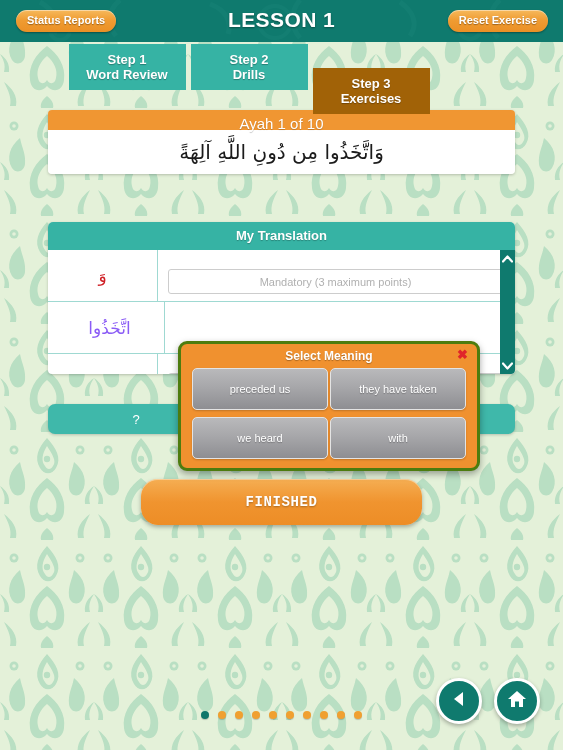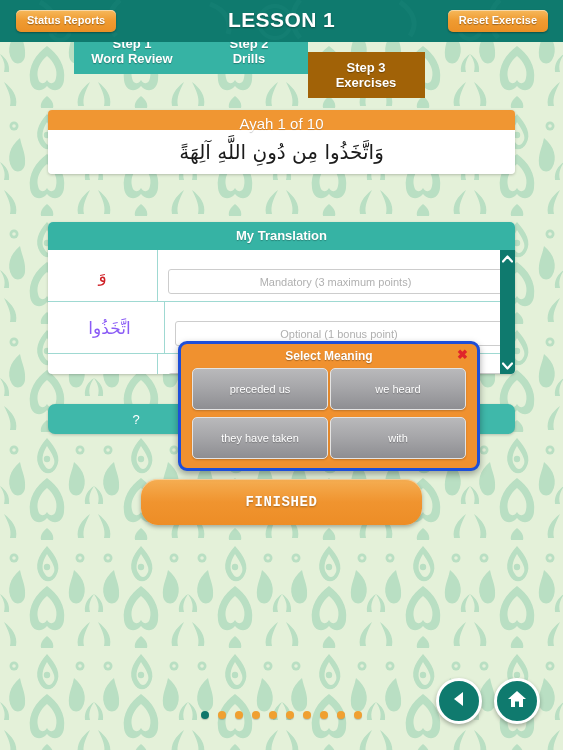--- a/index.html
+++ b/index.html
@@ -35,38 +35,38 @@
   #lesson-title {
     position: absolute; top: 0; left: 0; width: 563px;
     line-height: 40px; text-align: center;
     color: #ffffff; font-size: 21px; font-weight: bold;
     letter-spacing: .4px;
     text-shadow: 0 1px 2px rgba(0,0,0,.35);
   }
   .pill-btn {
     position: absolute; top: 10px;
     height: 22px; line-height: 21px;
-    border-radius: 5px;
+    border-radius: 11px;
     background: linear-gradient(to bottom, #f6b95c 0%, #ef9b31 48%, #eb9026 100%);
     color: #ffffff; font-size: 11px; font-weight: bold;
     text-align: center;
     text-shadow: 0 1px 1px rgba(0,0,0,.35);
     box-shadow: 0 1px 2px rgba(0,0,0,.35), inset 0 1px 0 rgba(255,255,255,.45);
     cursor: pointer;
     padding: 0 11px;
   }
   #btn-status-reports { left: 16px; }
   #btn-reset-exercise { right: 15px; }
 
   
   #tabbar {
-    position: absolute; top: 28px; left: 0;
+    position: absolute; top: 44px; left: 0;
     width: 498px; height: 46px;
     z-index: 9;
-    display: flex; justify-content: center; 
+    display: flex; justify-content: center; gap: 5px;
   }
   .tab {
     width: 117px; height: 46px;
     display: flex; flex-direction: column;
     align-items: center; justify-content: center;
     color: #ffffff; font-size: 13px; font-weight: bold;
     line-height: 15px; text-align: center;
     cursor: pointer;
     text-shadow: 0 1px 1px rgba(0,0,0,.3);
   }
@@ -154,21 +154,21 @@
     display: flex; align-items: center; justify-content: center;
   }
   #table-scrollbar .sb-up { top: 2px; }
   #table-scrollbar .sb-down { bottom: 2px; }
 
   
   #select-meaning-modal {
     position: absolute; top: 253px; left: 178px;
     width: 302px; height: 130px;
     background: #f0912f;
-    border: 3px solid #1d4ed8;
+    border: 3px solid #4d7c0f;
     border-radius: 9px;
     z-index: 40;
     box-shadow: 0 3px 7px rgba(0,0,0,.35);
   }
   #modal-title {
     position: absolute; top: 5px; left: 0; width: 100%;
     text-align: center; color: #ffffff;
     font-size: 12px; font-weight: bold;
     text-shadow: 0 1px 1px rgba(0,0,0,.3);
   }
@@ -330,23 +330,20 @@
 
     <div id="table-body">
       <div class="trow">
         <div class="tcell-word red">وَ</div>
         <div class="tcell-input">
           <div class="fake-input">Mandatory (3 maximum points)</div>
         </div>
       </div>
       <div class="trow">
         <div class="tcell-word blk">اتَّخَذُوا</div>
-        <div class="tcell-input">
-          <div class="fake-input">Optional (1 bonus point)</div>
-        </div>
       </div>
       <div class="trow">
         <div class="tcell-word red">مِن</div>
         <div class="tcell-input">
           <div class="fake-input"></div>
         </div>
       </div>
 
     </div>
 
@@ -362,22 +359,22 @@
         </svg>
       </div>
     </div>
   </div>
 
   <div id="select-meaning-modal">
     <div id="modal-title">Select Meaning</div>
     <div id="modal-close">✖</div>
     <div id="modal-options">
       <div class="meaning-opt">preceded us</div>
+      <div class="meaning-opt">they have taken</div>
       <div class="meaning-opt">we heard</div>
-      <div class="meaning-opt">they have taken</div>
       <div class="meaning-opt">with</div>
     </div>
   </div>
 
   <div id="my-translation-label">My Translation</div>
   <div id="translation-slots">
     <div class="spacer"></div>
     <div class="slot">?</div>
     <div class="slot">?</div>
     <div class="slot">?</div>

